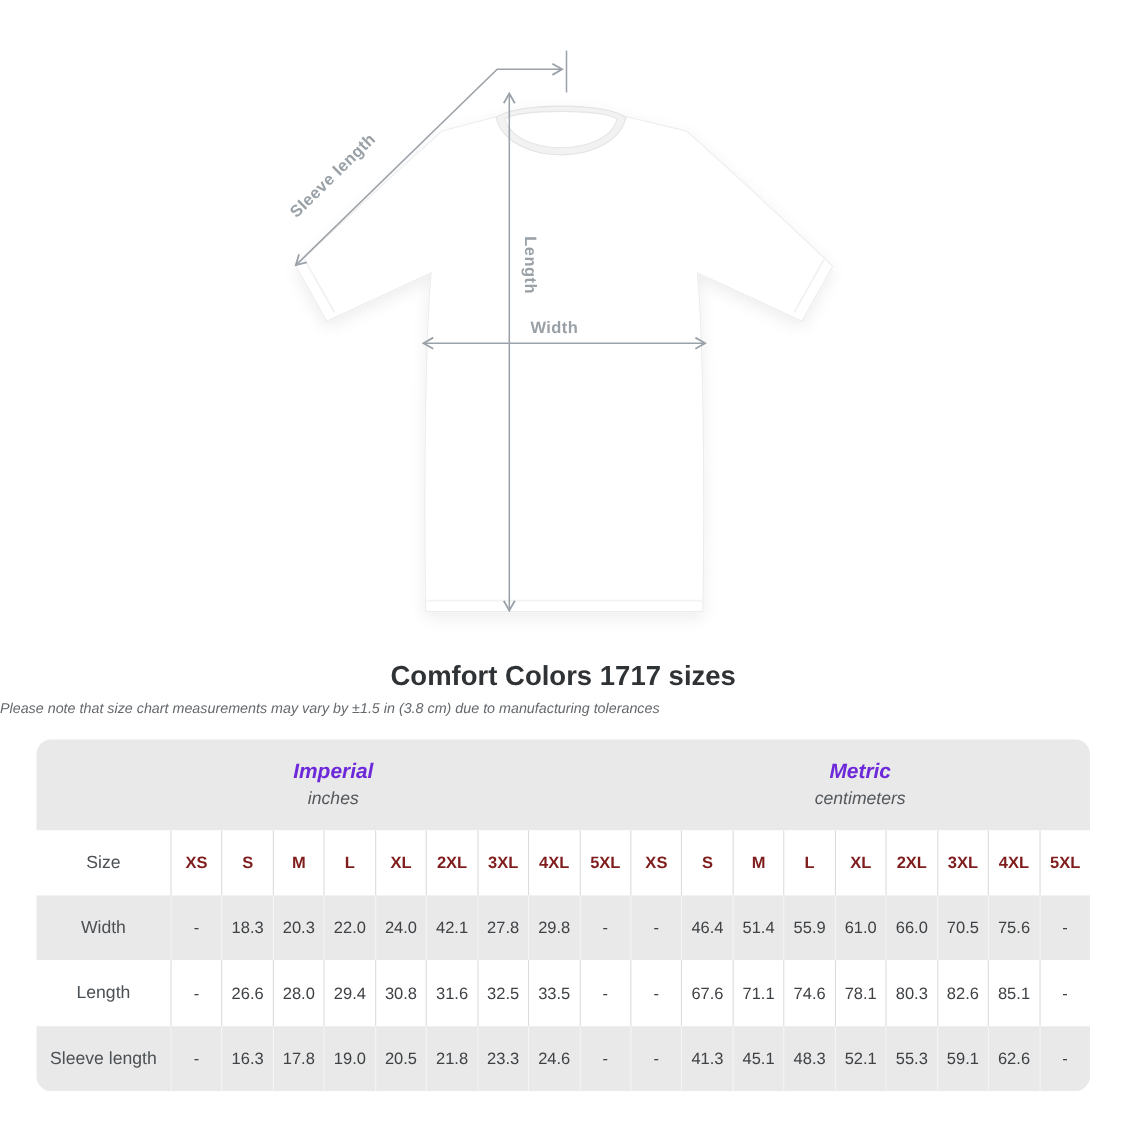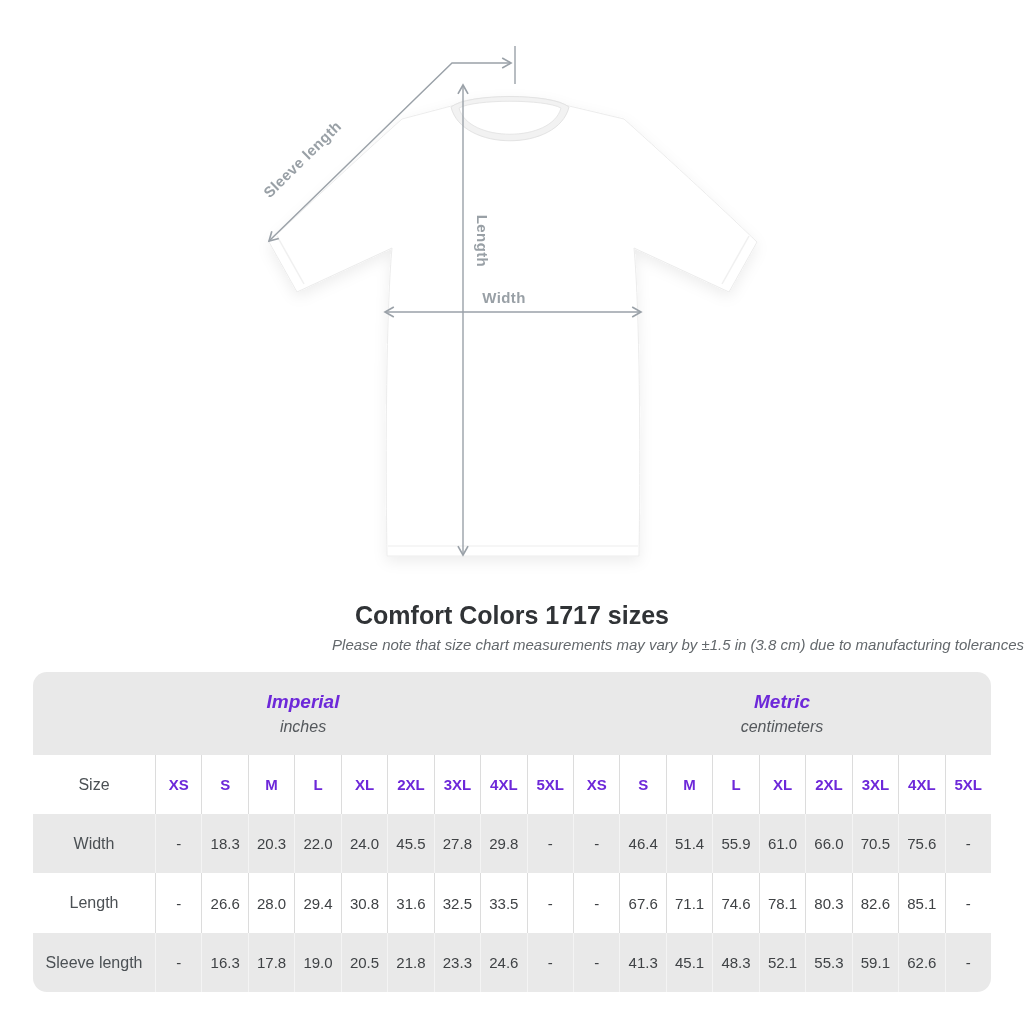--- a/index.html
+++ b/index.html
@@ -7,41 +7,41 @@
         font-family:"Liberation Sans",sans-serif;}
 
   
   .diagram{position:absolute;top:0;left:0;}
   .meas{stroke:#9aa1a8;stroke-width:1.4;fill:none;}
   .meas-label{font-size:15px;font-weight:bold;fill:#99a0a6;letter-spacing:.4px;}
 
   
   .title{position:absolute;top:601px;left:0;width:1024px;text-align:center;
          font-size:25px;font-weight:bold;color:#303336;}
-  .note{position:absolute;top:636px;left:0;width:1024px;text-align:right;
-        font-size:15px;font-style:italic;color:#63686c;}
+  .note{position:absolute;top:636px;left:0;width:1024px;text-align:left;
+        font-size:13px;font-style:italic;color:#63686c;}
 
   
   .size-table{position:absolute;top:672px;left:33px;width:958px;border-radius:14px;
               overflow:hidden;}
   .trow{display:grid;grid-template-columns:122px repeat(18,1fr);}
   .row-units{height:83px;background:#e9e9e9;}
   .row-h{height:59px;background:#ffffff;}
   .row-d1{height:59px;background:#e9e9e9;}
   .row-l{height:60px;background:#ffffff;}
   .row-d2{height:59px;background:#e9e9e9;}
   .cell{display:flex;align-items:center;justify-content:center;}
   .row-h .cell + .cell,.row-l .cell + .cell{border-left:1px solid #dcdcdc;}
   .row-d1 .cell + .cell,.row-d2 .cell + .cell{border-left:1px solid #f4f4f4;}
   .units-group{display:flex;flex-direction:column;align-items:center;justify-content:center;gap:5px;}
   .ug-left{grid-column:1 / span 10;}
   .ug-right{grid-column:11 / span 9;}
   .units-name{font-size:19px;font-weight:bold;font-style:italic;color:#6d28d9;}
   .units-sub{font-size:16px;font-style:italic;color:#54585c;}
-  .szh{font-size:15px;font-weight:bold;color:#6d28d9;}
+  .szh{font-size:15px;font-weight:bold;color:#7f1d1d;}
   .rlabel{font-size:16px;font-weight:normal;color:#4b5054;}
   .val{font-size:15px;color:#3f4245;}
 </style>
 </head>
 <body>
 
 <div class="page">
 
   <svg class="diagram" width="1024" height="598" viewBox="0 0 1024 598">
     <defs>
@@ -124,21 +124,21 @@
       <div class="cell szh">5XL</div>
     </div>
 
     <div class="trow row-d1">
       <div class="cell rlabel">Width</div>
       <div class="cell val">-</div>
       <div class="cell val">18.3</div>
       <div class="cell val">20.3</div>
       <div class="cell val">22.0</div>
       <div class="cell val">24.0</div>
-      <div class="cell val">45.5</div>
+      <div class="cell val">42.1</div>
       <div class="cell val">27.8</div>
       <div class="cell val">29.8</div>
       <div class="cell val">-</div>
       <div class="cell val">-</div>
       <div class="cell val">46.4</div>
       <div class="cell val">51.4</div>
       <div class="cell val">55.9</div>
       <div class="cell val">61.0</div>
       <div class="cell val">66.0</div>
       <div class="cell val">70.5</div>

